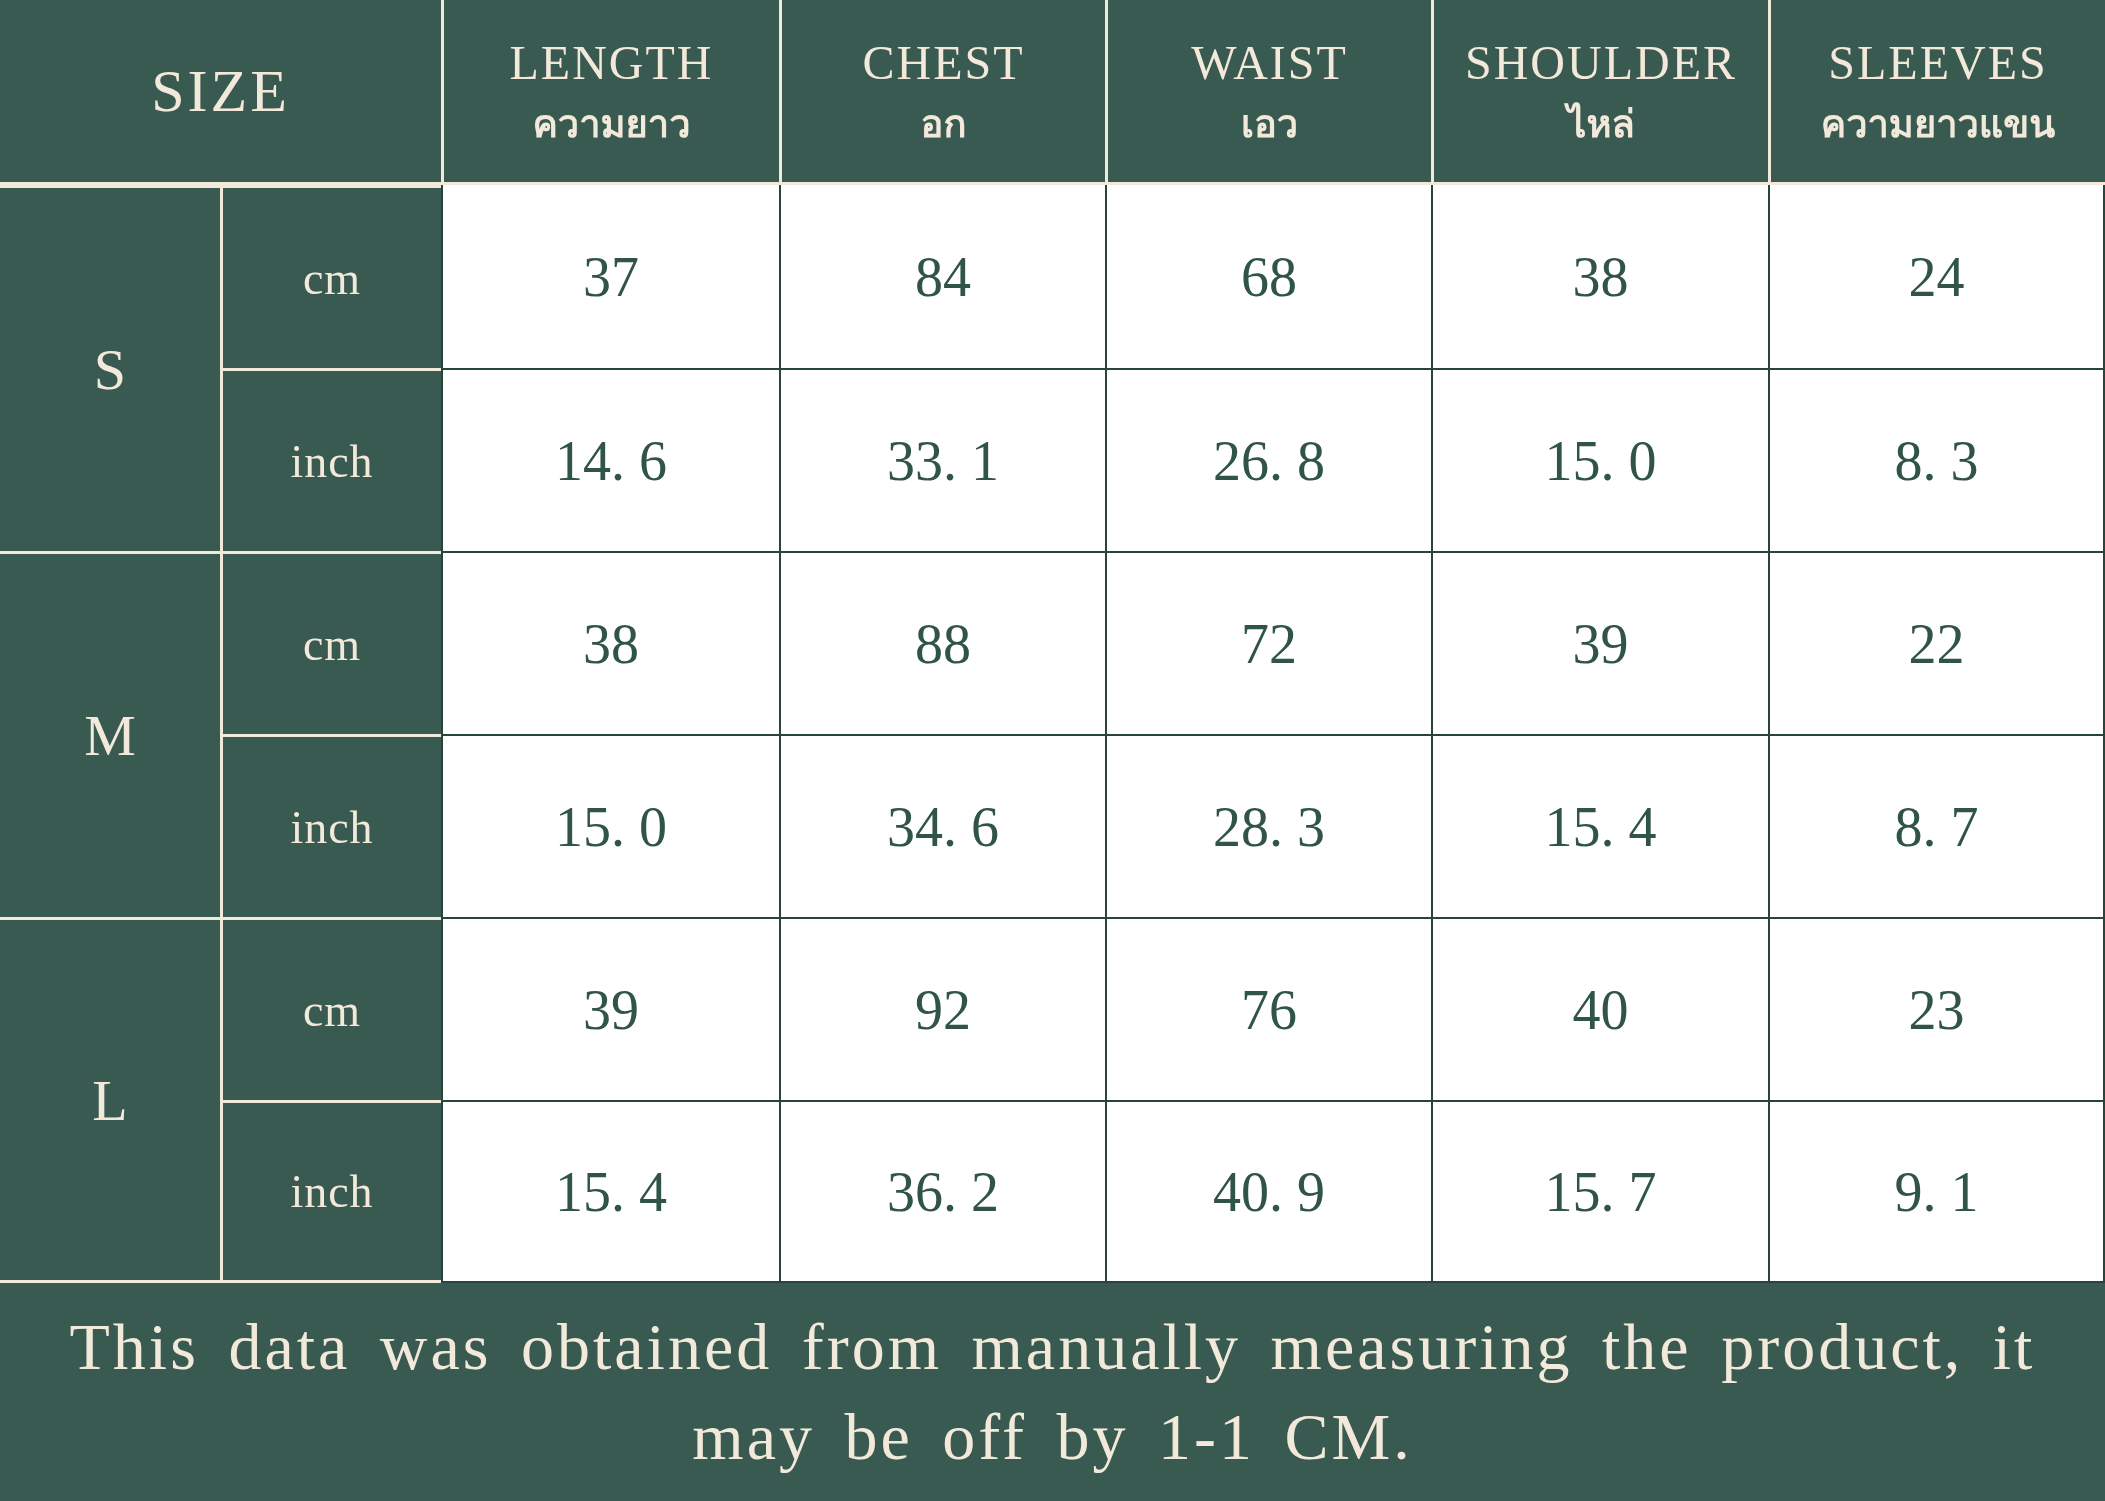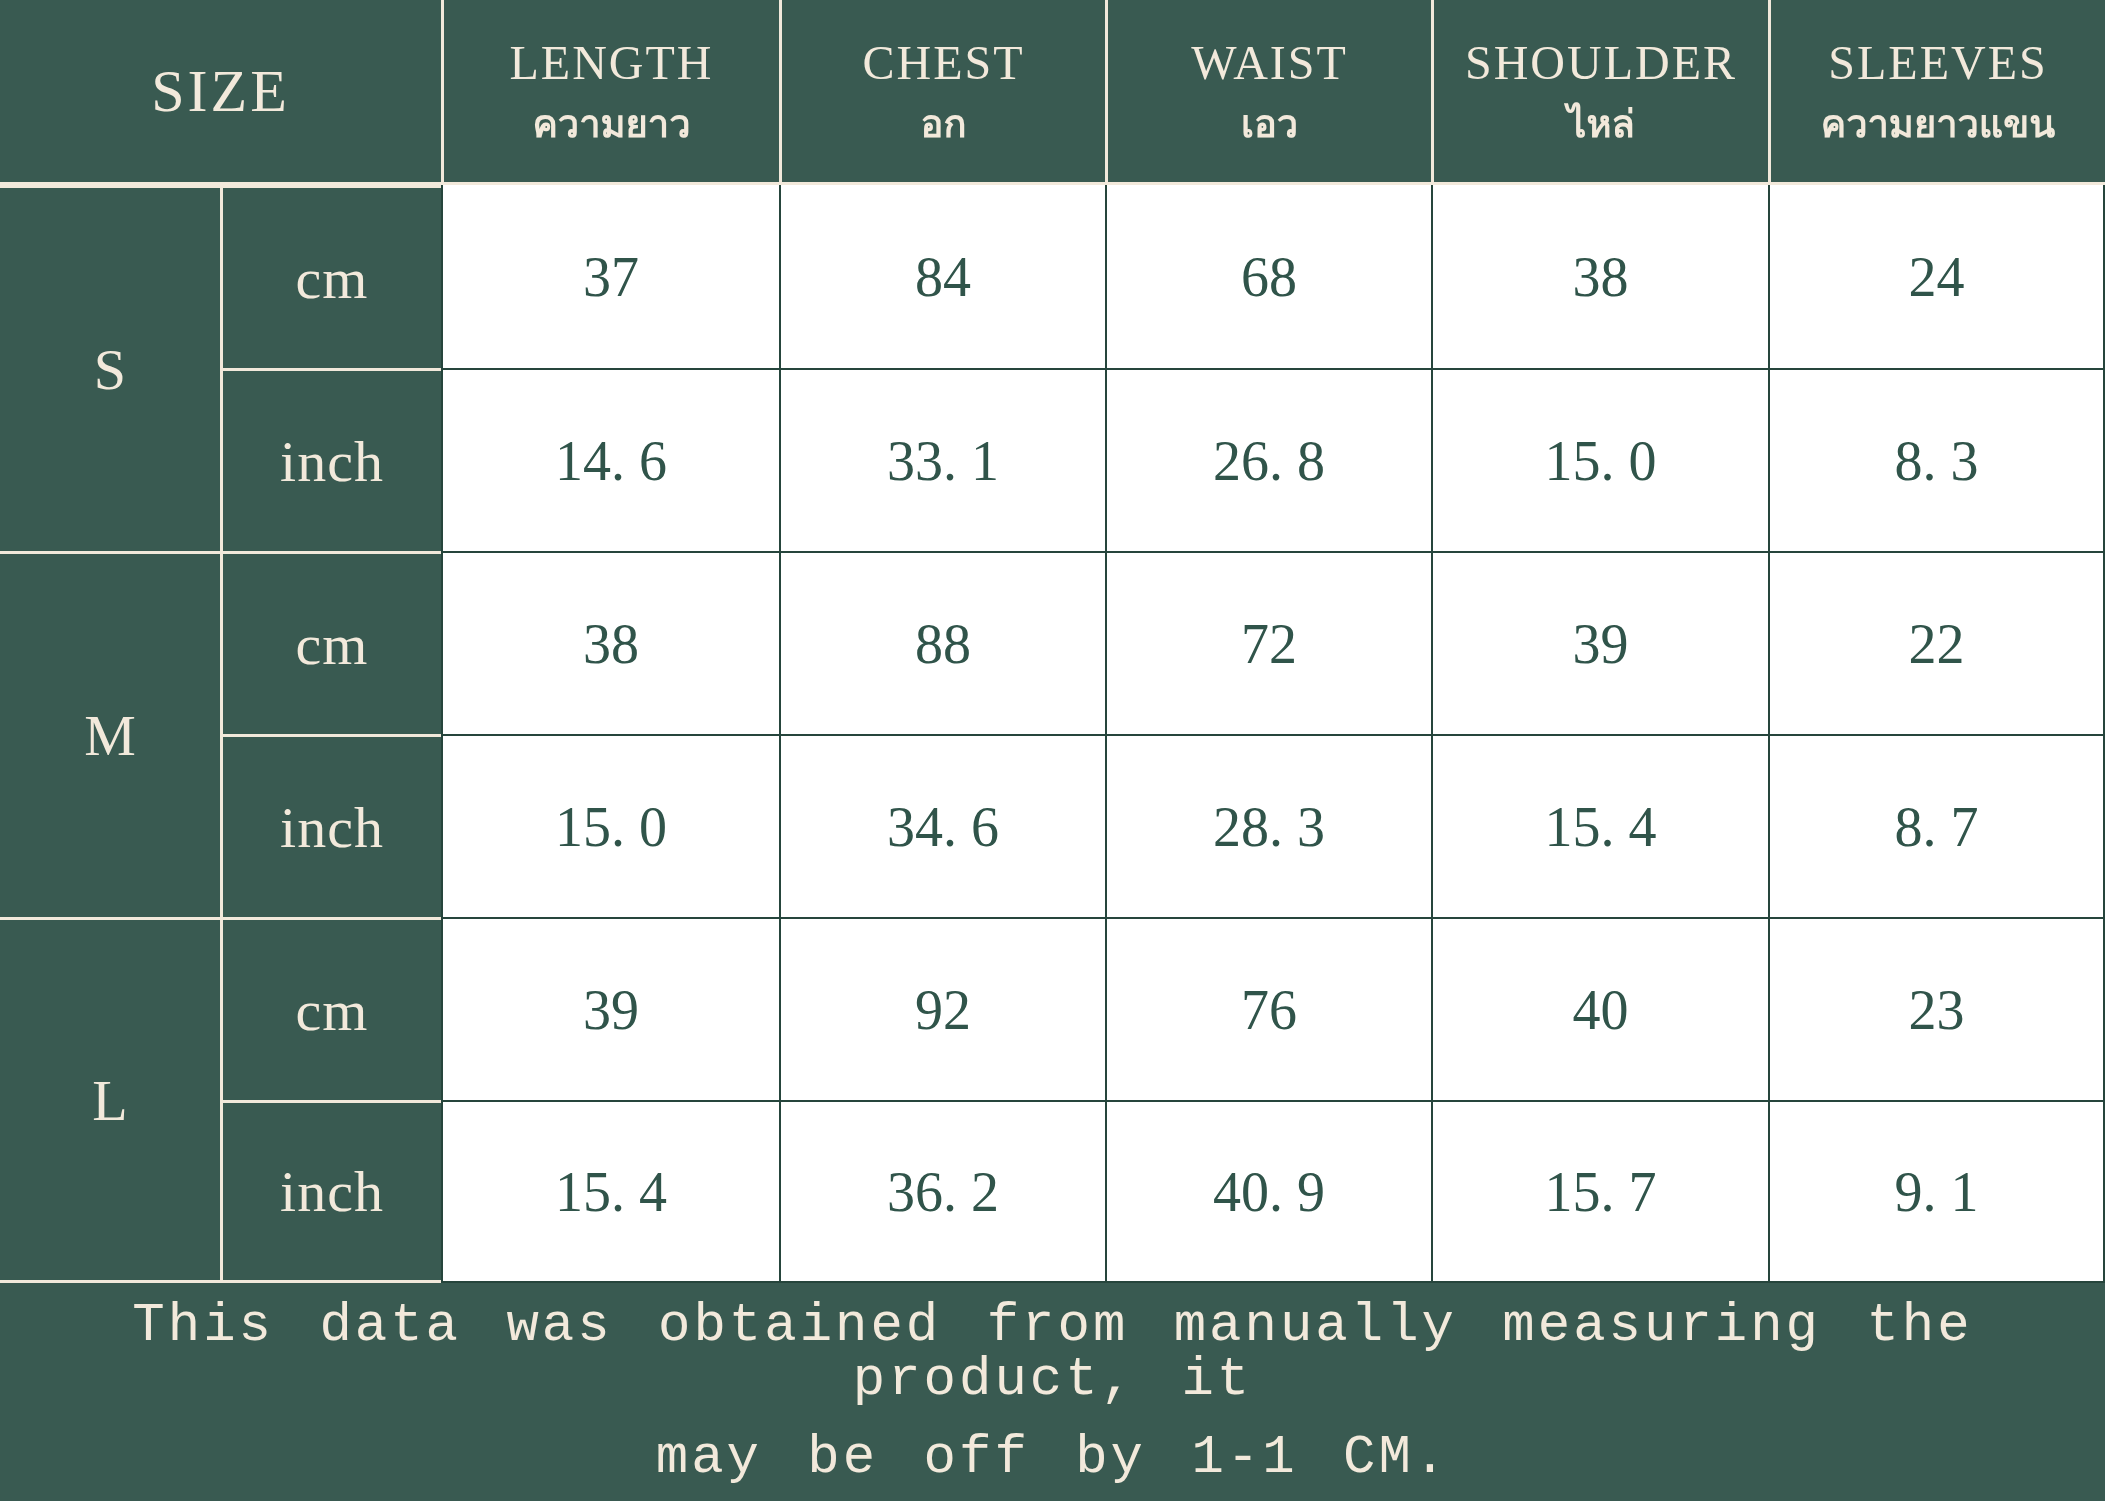--- a/index.html
+++ b/index.html
@@ -47,28 +47,28 @@
   .col-hd .en{font-size:48px;letter-spacing:2px;line-height:1.0;}
   .col-hd .th-lbl{
     font-size:38px;font-weight:700;line-height:1.0;
     font-family:"Liberation Sans","DejaVu Sans",sans-serif;
   }
   .col-hd .stack{
     display:flex;flex-direction:column;align-items:center;justify-content:center;
     gap:18px;height:100%;
   }
   .letter{font-size:58px;}
-  .unit{font-size:58px;letter-spacing:1px;}
+  .unit{font-size:46px;letter-spacing:1px;}
 
   .ftr-cell .stack{
     display:flex;flex-direction:column;align-items:center;justify-content:center;
     gap:24px;height:100%;
   }
   .ftr-line{
-    font-size:54px;letter-spacing:3px;word-spacing:10px;line-height:1.0;color:var(--cream);font-family:Liberation Mono, monospace;
+    font-size:66px;letter-spacing:3px;word-spacing:10px;line-height:1.0;color:var(--cream);
   }
 </style>
 </head>
 <body>
 
 <table class="size-chart">
   <colgroup>
     <col style="width:220px">
       <col style="width:221px">
     <col style="width:338px">

